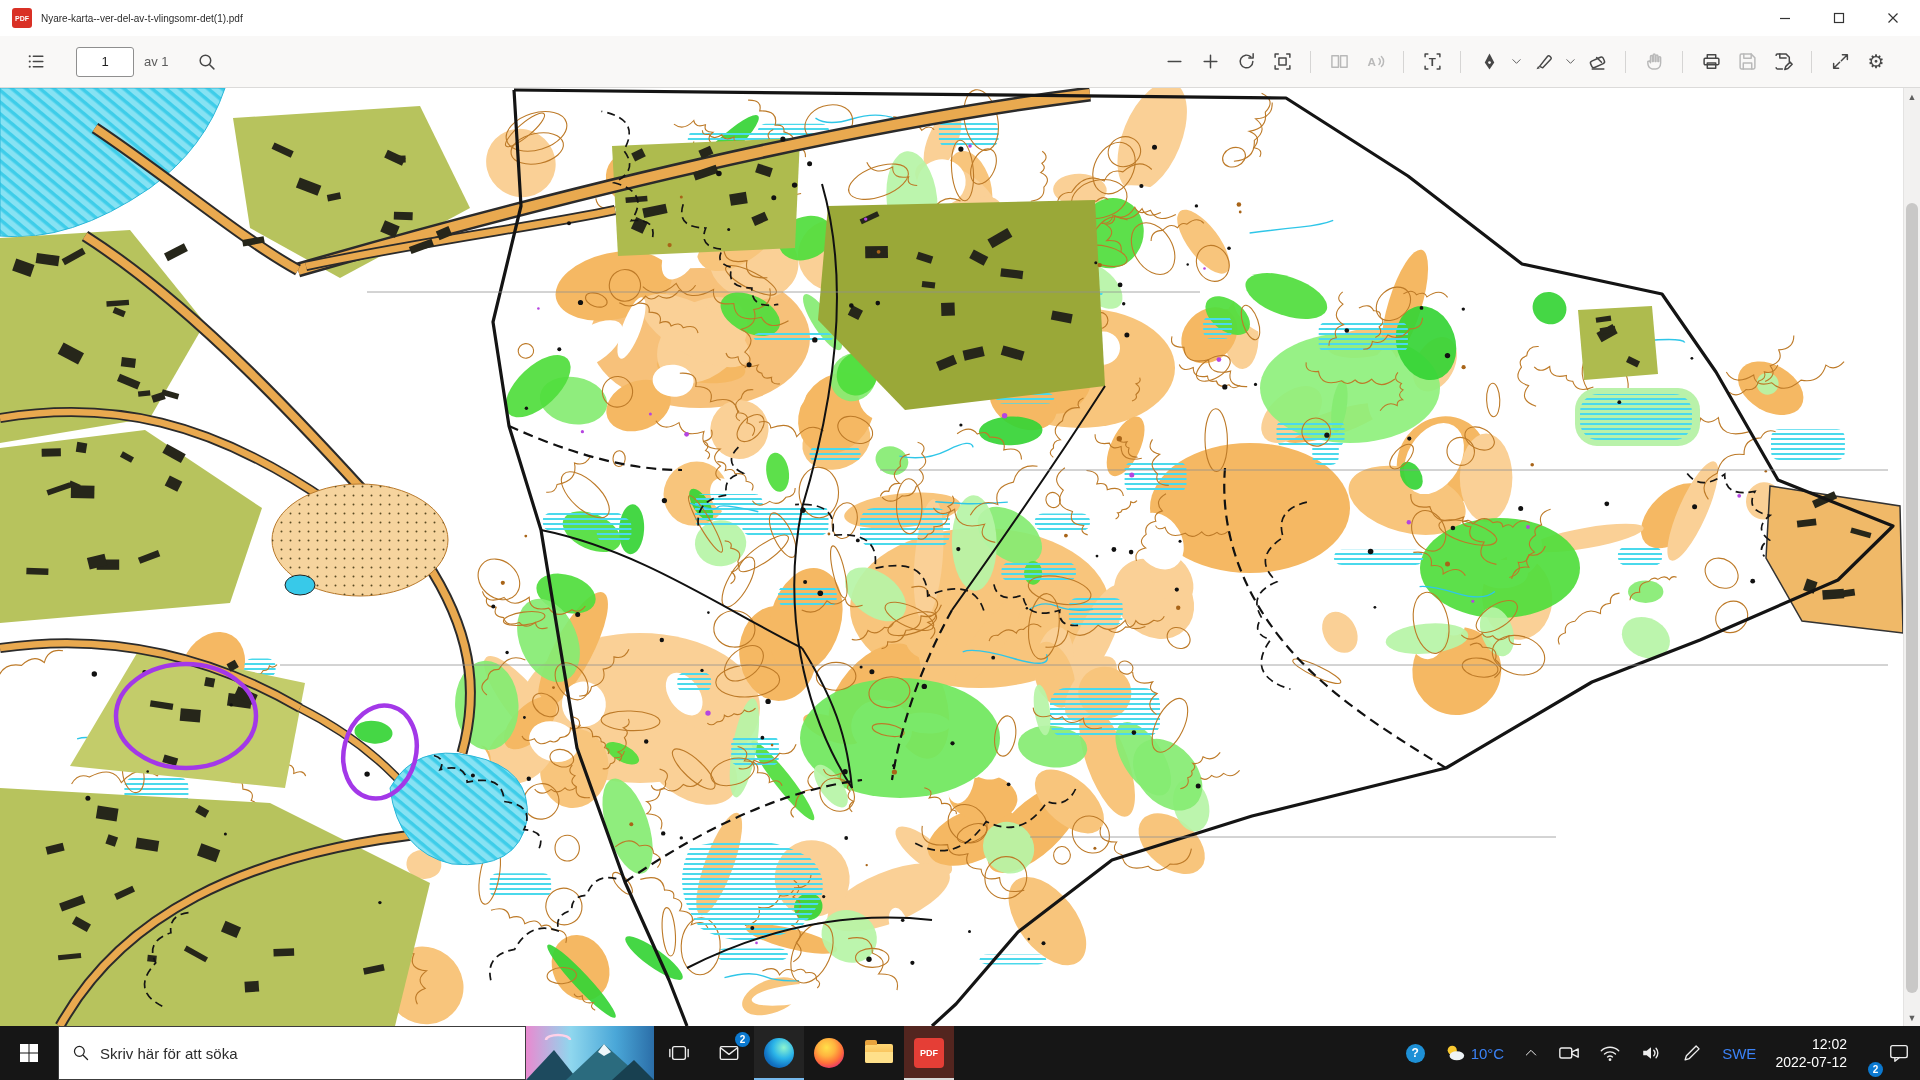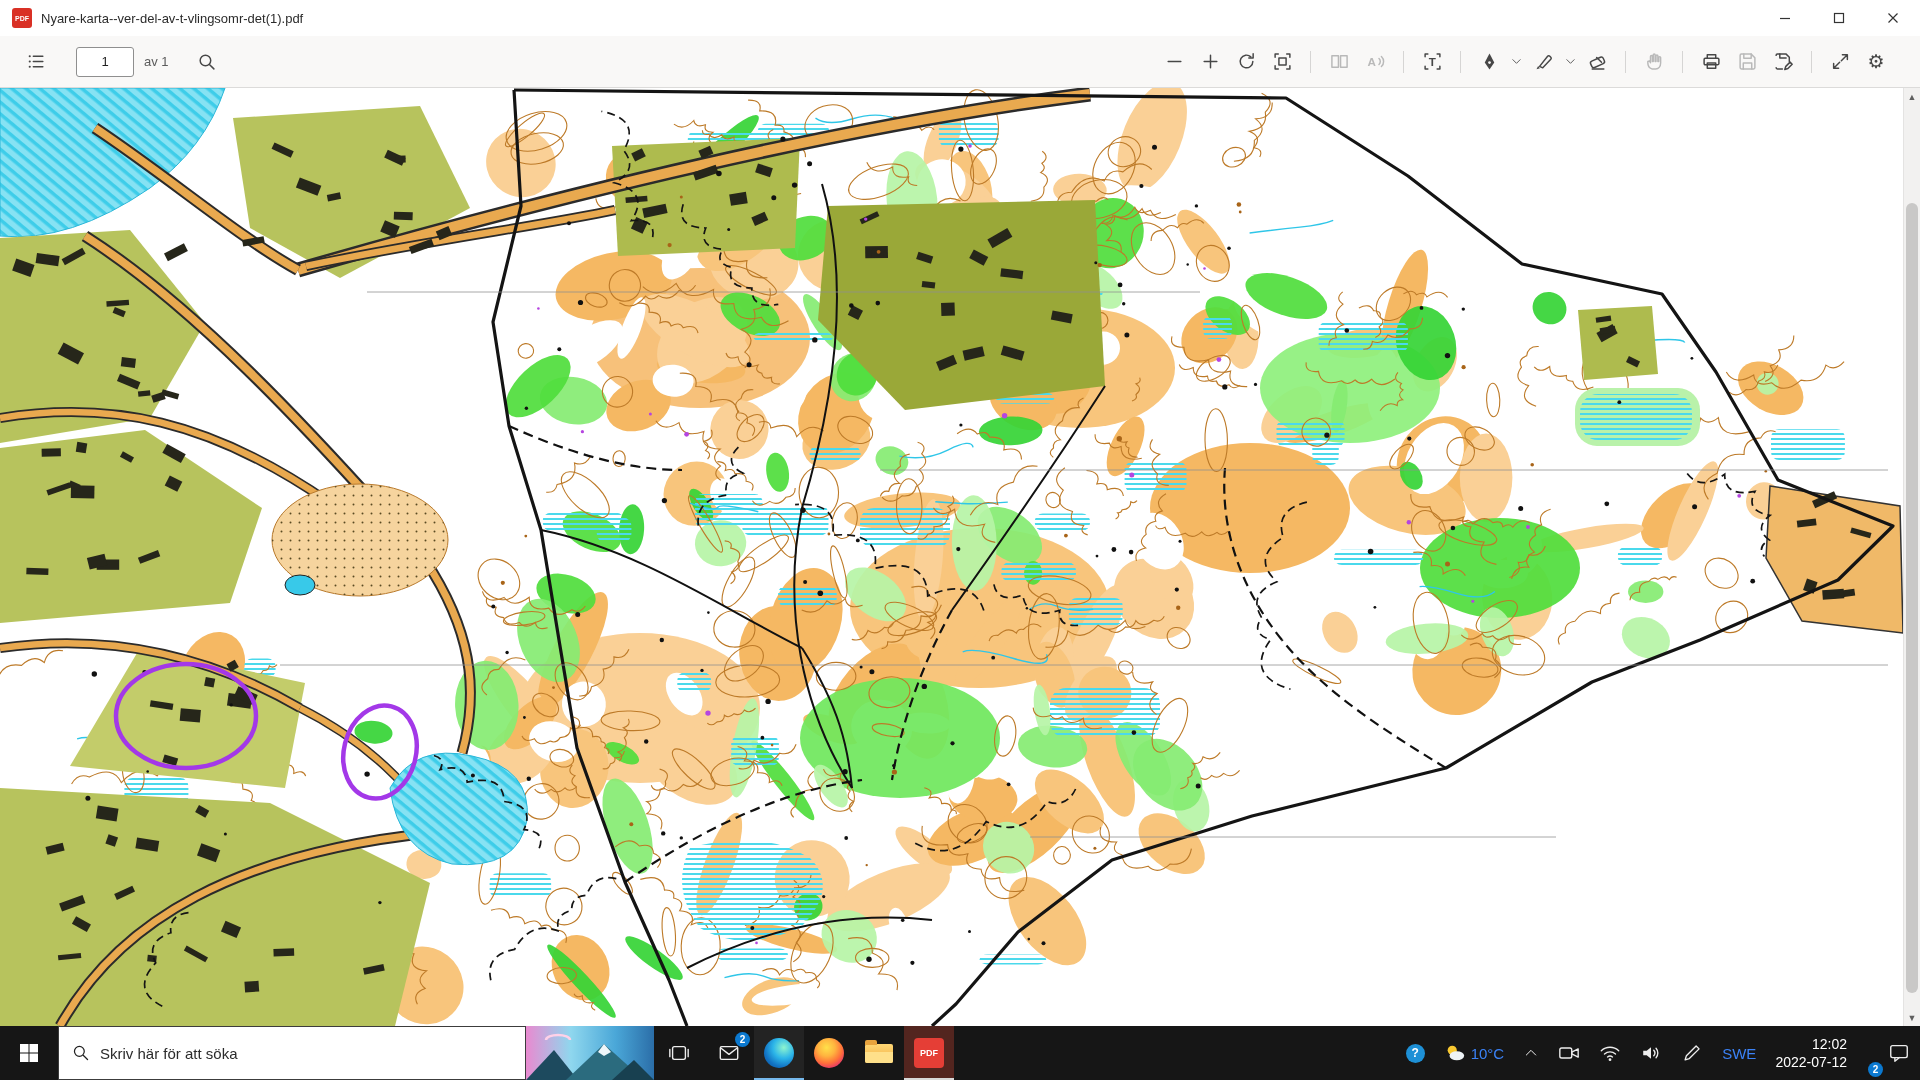--- a/index.html
+++ b/index.html
@@ -3,21 +3,21 @@
 <meta charset="utf-8">
 <style>
 *{margin:0;padding:0;box-sizing:border-box}
 html,body{width:1920px;height:1080px;overflow:hidden}
 body{font-family:"Liberation Sans",sans-serif;background:#fff}
 #screen{position:relative;width:1920px;height:1080px;display:flex;flex-direction:column;background:#fff}
 
 
 #titlebar{height:36px;background:#ffffff;display:flex;align-items:center;padding-left:12px;flex:0 0 auto}
 .pdficon{width:20px;height:20px;background:#d93025;color:#fff;font-size:7px;font-weight:bold;border-radius:3px;display:flex;align-items:center;justify-content:center;flex:0 0 auto}
-.wtitle{margin-left:9px;font-size:13px;color:#2b2b2b;white-space:nowrap}
+.wtitle{margin-left:9px;font-size:10px;color:#2b2b2b;white-space:nowrap}
 .wbtns{margin-left:auto;display:flex;height:100%}
 .wbtn{width:54px;height:100%;border:none;background:transparent;display:flex;align-items:center;justify-content:center;color:#333;cursor:default}
 
 
 #toolbar{height:52px;background:#f9f8f7;border-bottom:1px solid #dcdbda;display:flex;align-items:center;padding:0 26px 0 18px;flex:0 0 auto}
 .tbtn{min-width:36px;height:36px;border:none;background:transparent;border-radius:4px;display:flex;align-items:center;justify-content:center;color:#474747}
 .tbtn.dis{color:#b9b9b9}
 .tchev{min-width:18px;height:36px;border:none;background:transparent;display:flex;align-items:center;justify-content:center;color:#474747}
 .sep{width:1px;height:22px;background:#d6d5d4;margin:0 10px;flex:0 0 auto}
 .pageinput{width:58px;height:30px;border:1px solid #8f8f8f;border-radius:3px;text-align:center;font-size:13px;margin:0 10px 0 22px;background:#fff;color:#1f1f1f}

